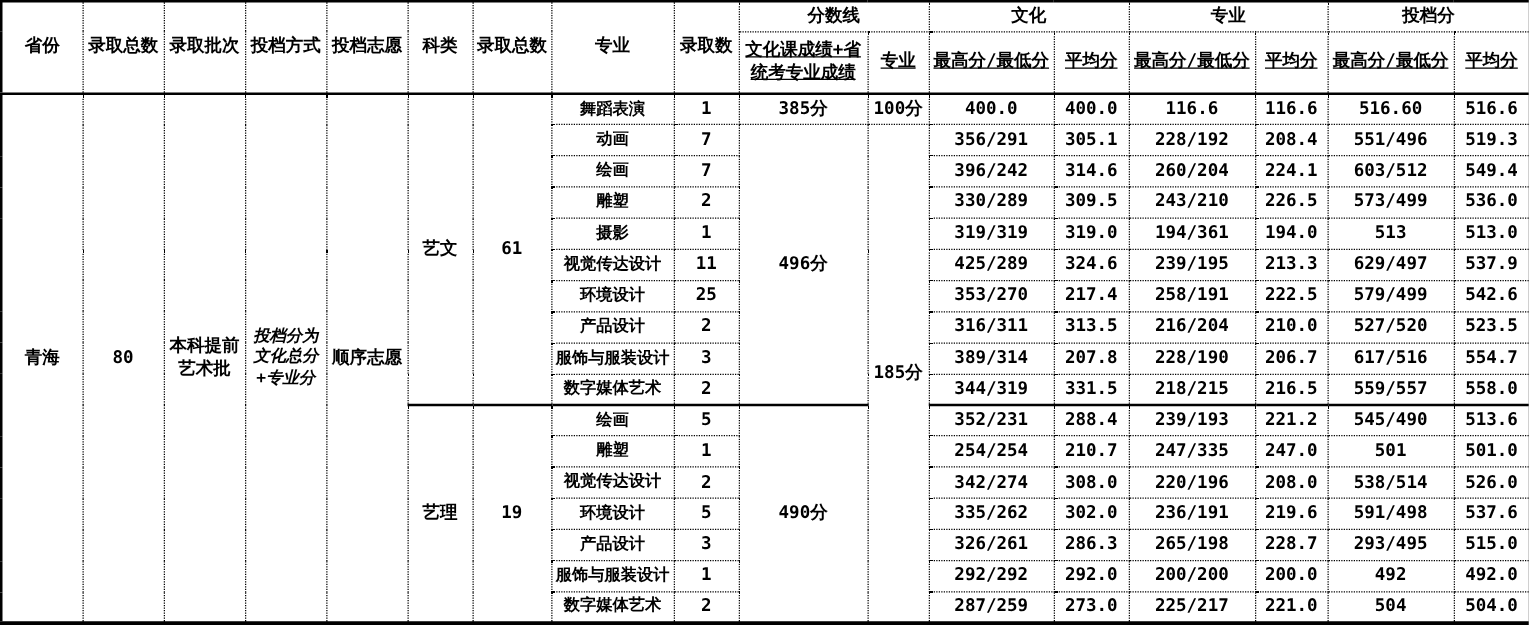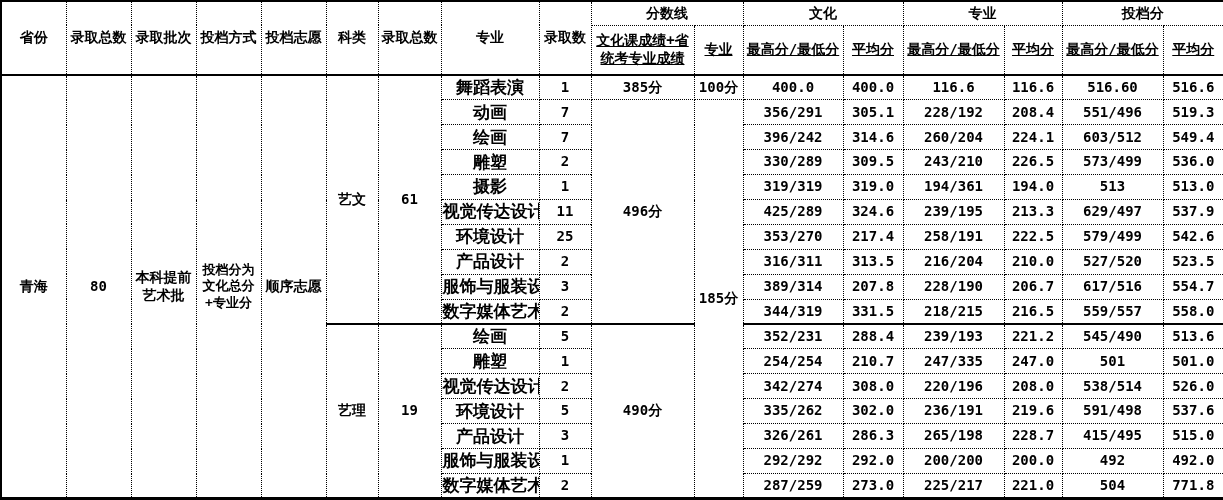--- a/index.html
+++ b/index.html
@@ -19,22 +19,22 @@
     vertical-align:middle;
     padding:0 1px;
     line-height:1.25;
     word-break:break-all;
     overflow:hidden;
   }
   thead{border-bottom:2px solid #000;}
   thead tr.hdr-top{height:24px;}
   thead tr.hdr-sub{height:50px;text-decoration:underline;}
   tbody tr{height:24px;}
-  td.major{text-align:left;padding-left:4px;font-size:17px;white-space:nowrap;}
-  .cell-filing-method{font-size:13px;}
+  td.major{text-align:left;padding-left:4px;font-size:13px;white-space:nowrap;}
+  .cell-filing-method{font-size:13px;font-style:italic;}
   tr.group-start td{border-top:2px solid #000;}
 </style>
 </head>
 <body>
 
 <div class="wrap">
 <table class="adm">
   <colgroup>
     <col style="width:65px">
         <col style="width:65px">
@@ -236,38 +236,38 @@
       <td>591/498</td>
       <td>537.6</td>
     </tr>
     <tr>
       <td class="major">产品设计</td>
       <td>3</td>
       <td>326/261</td>
       <td>286.3</td>
       <td>265/198</td>
       <td>228.7</td>
-      <td>415/495</td>
+      <td>293/495</td>
       <td>515.0</td>
     </tr>
     <tr>
       <td class="major">服饰与服装设计</td>
       <td>1</td>
       <td>292/292</td>
       <td>292.0</td>
       <td>200/200</td>
       <td>200.0</td>
       <td>492</td>
       <td>492.0</td>
     </tr>
     <tr>
       <td class="major">数字媒体艺术</td>
       <td>2</td>
       <td>287/259</td>
       <td>273.0</td>
       <td>225/217</td>
       <td>221.0</td>
       <td>504</td>
-      <td>771.8</td>
+      <td>504.0</td>
     </tr>
   </tbody>
 </table>
 </div>
 
 </body></html>

